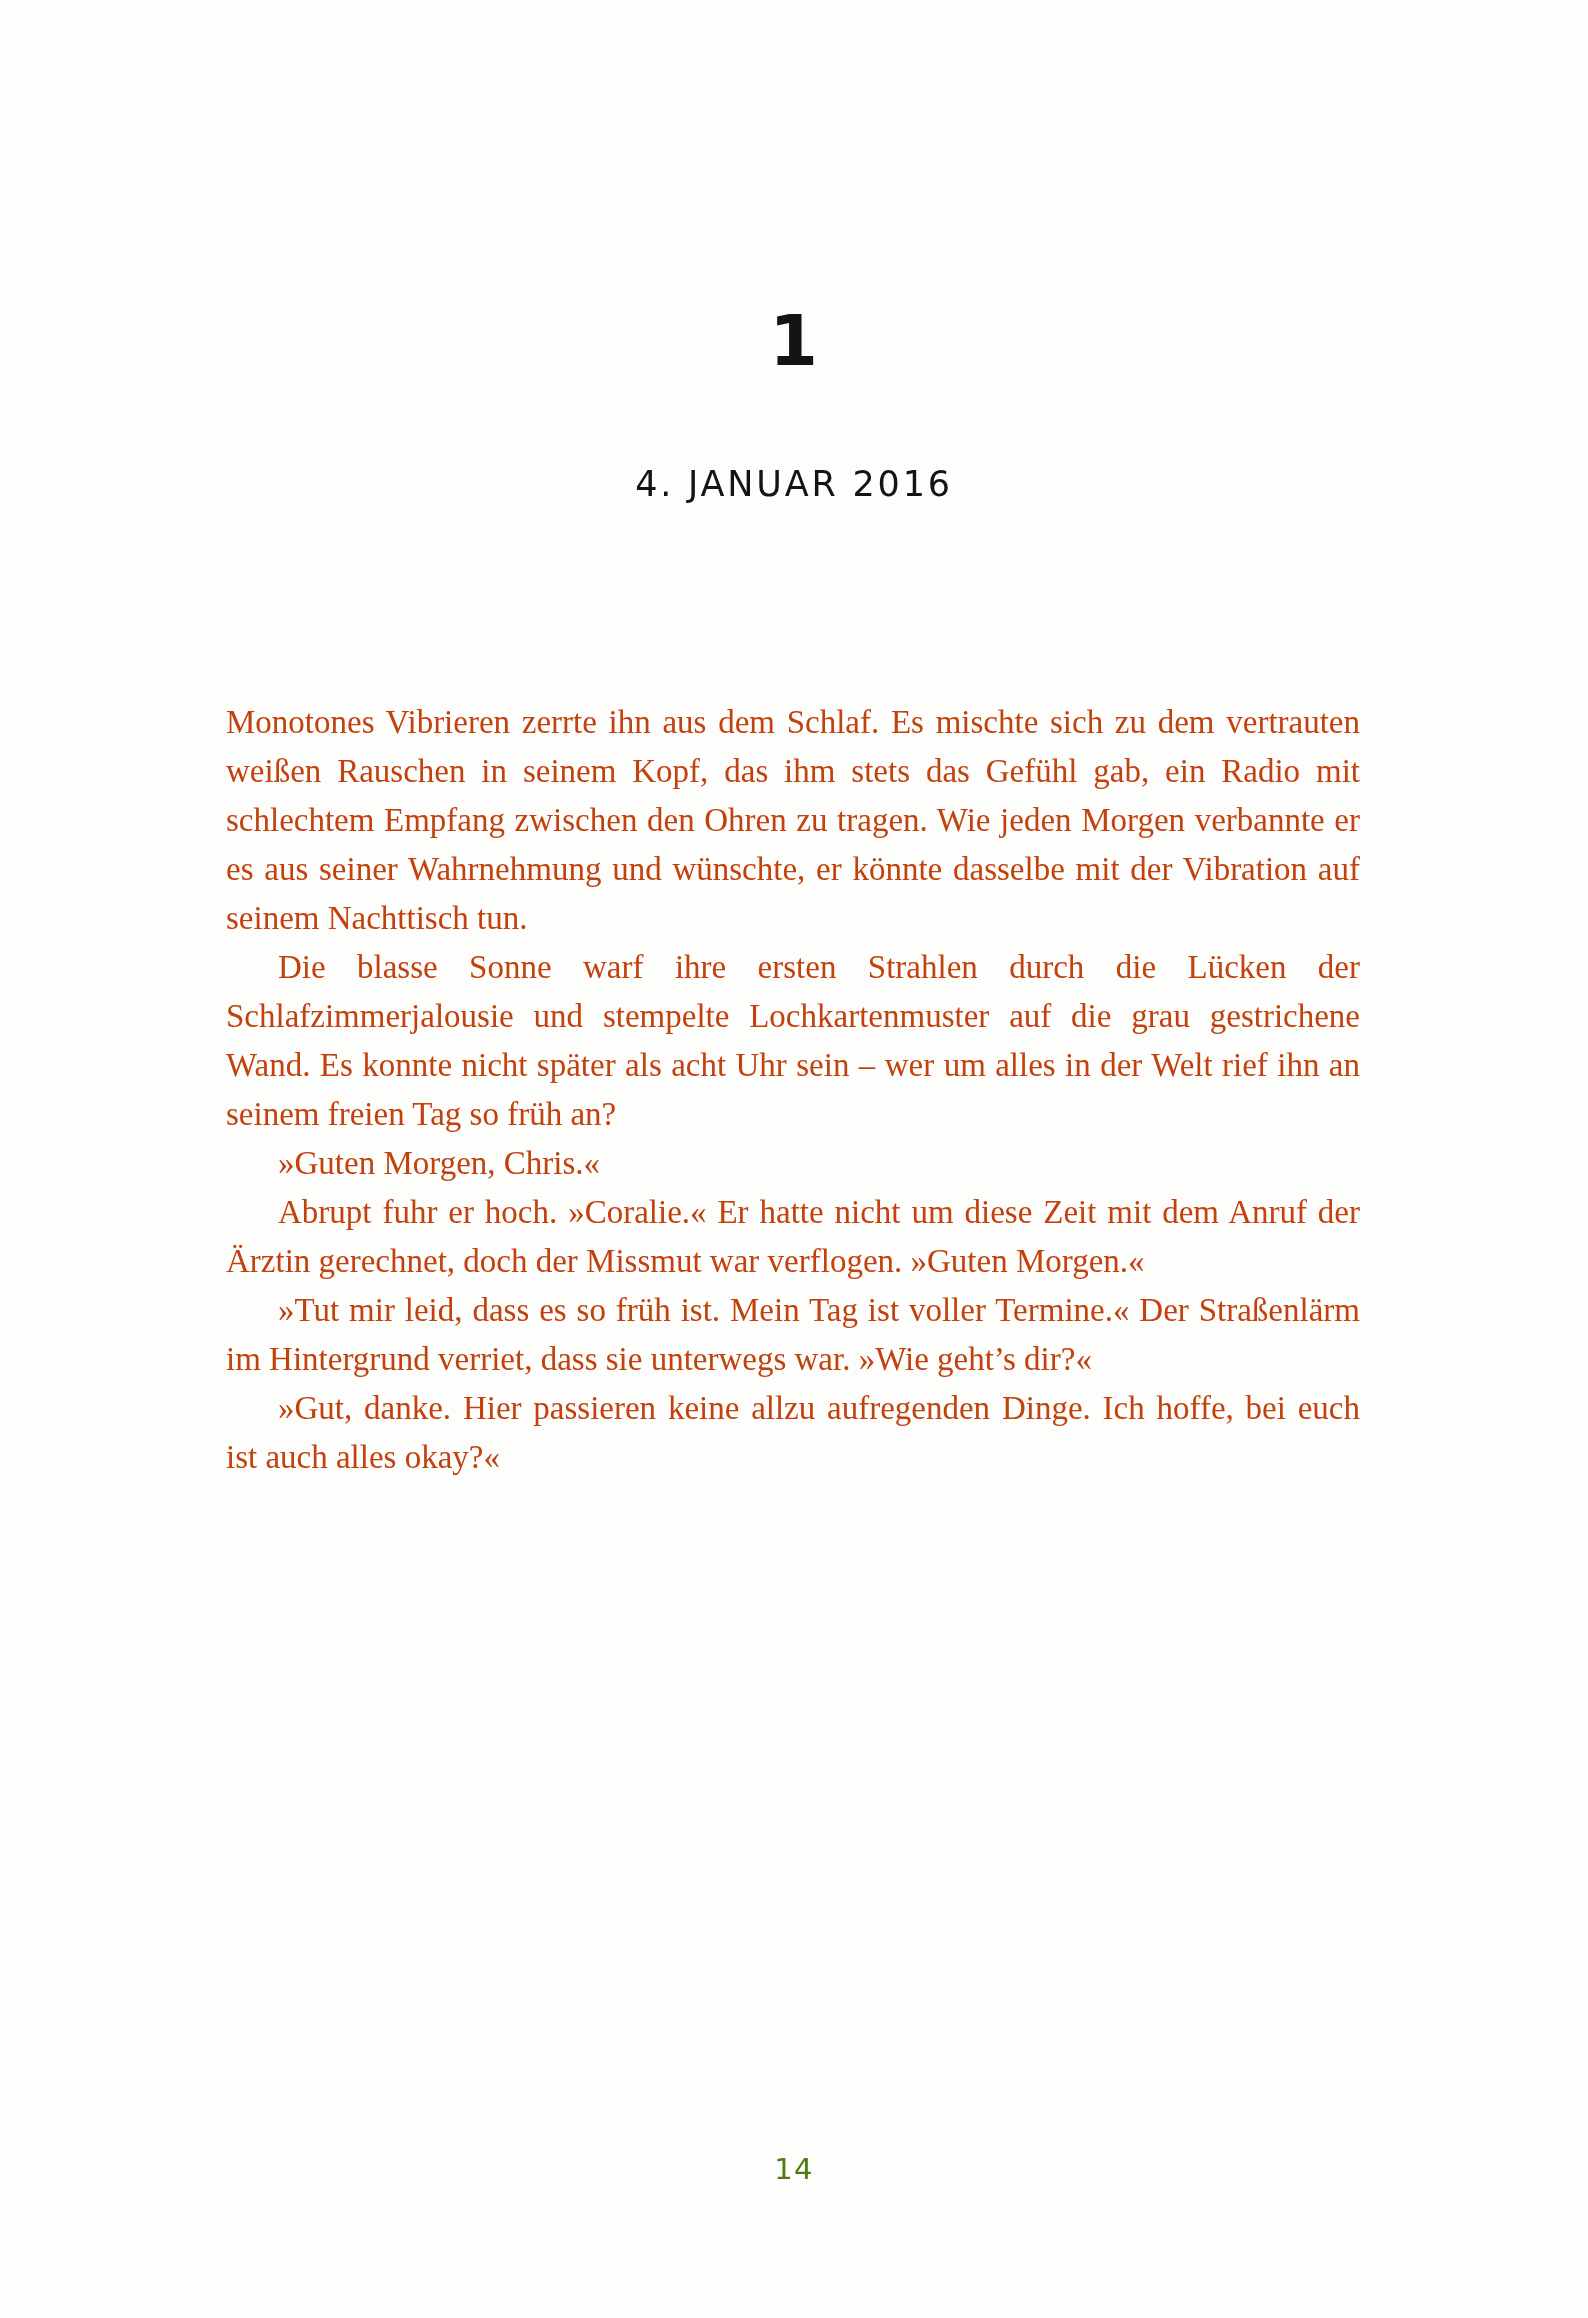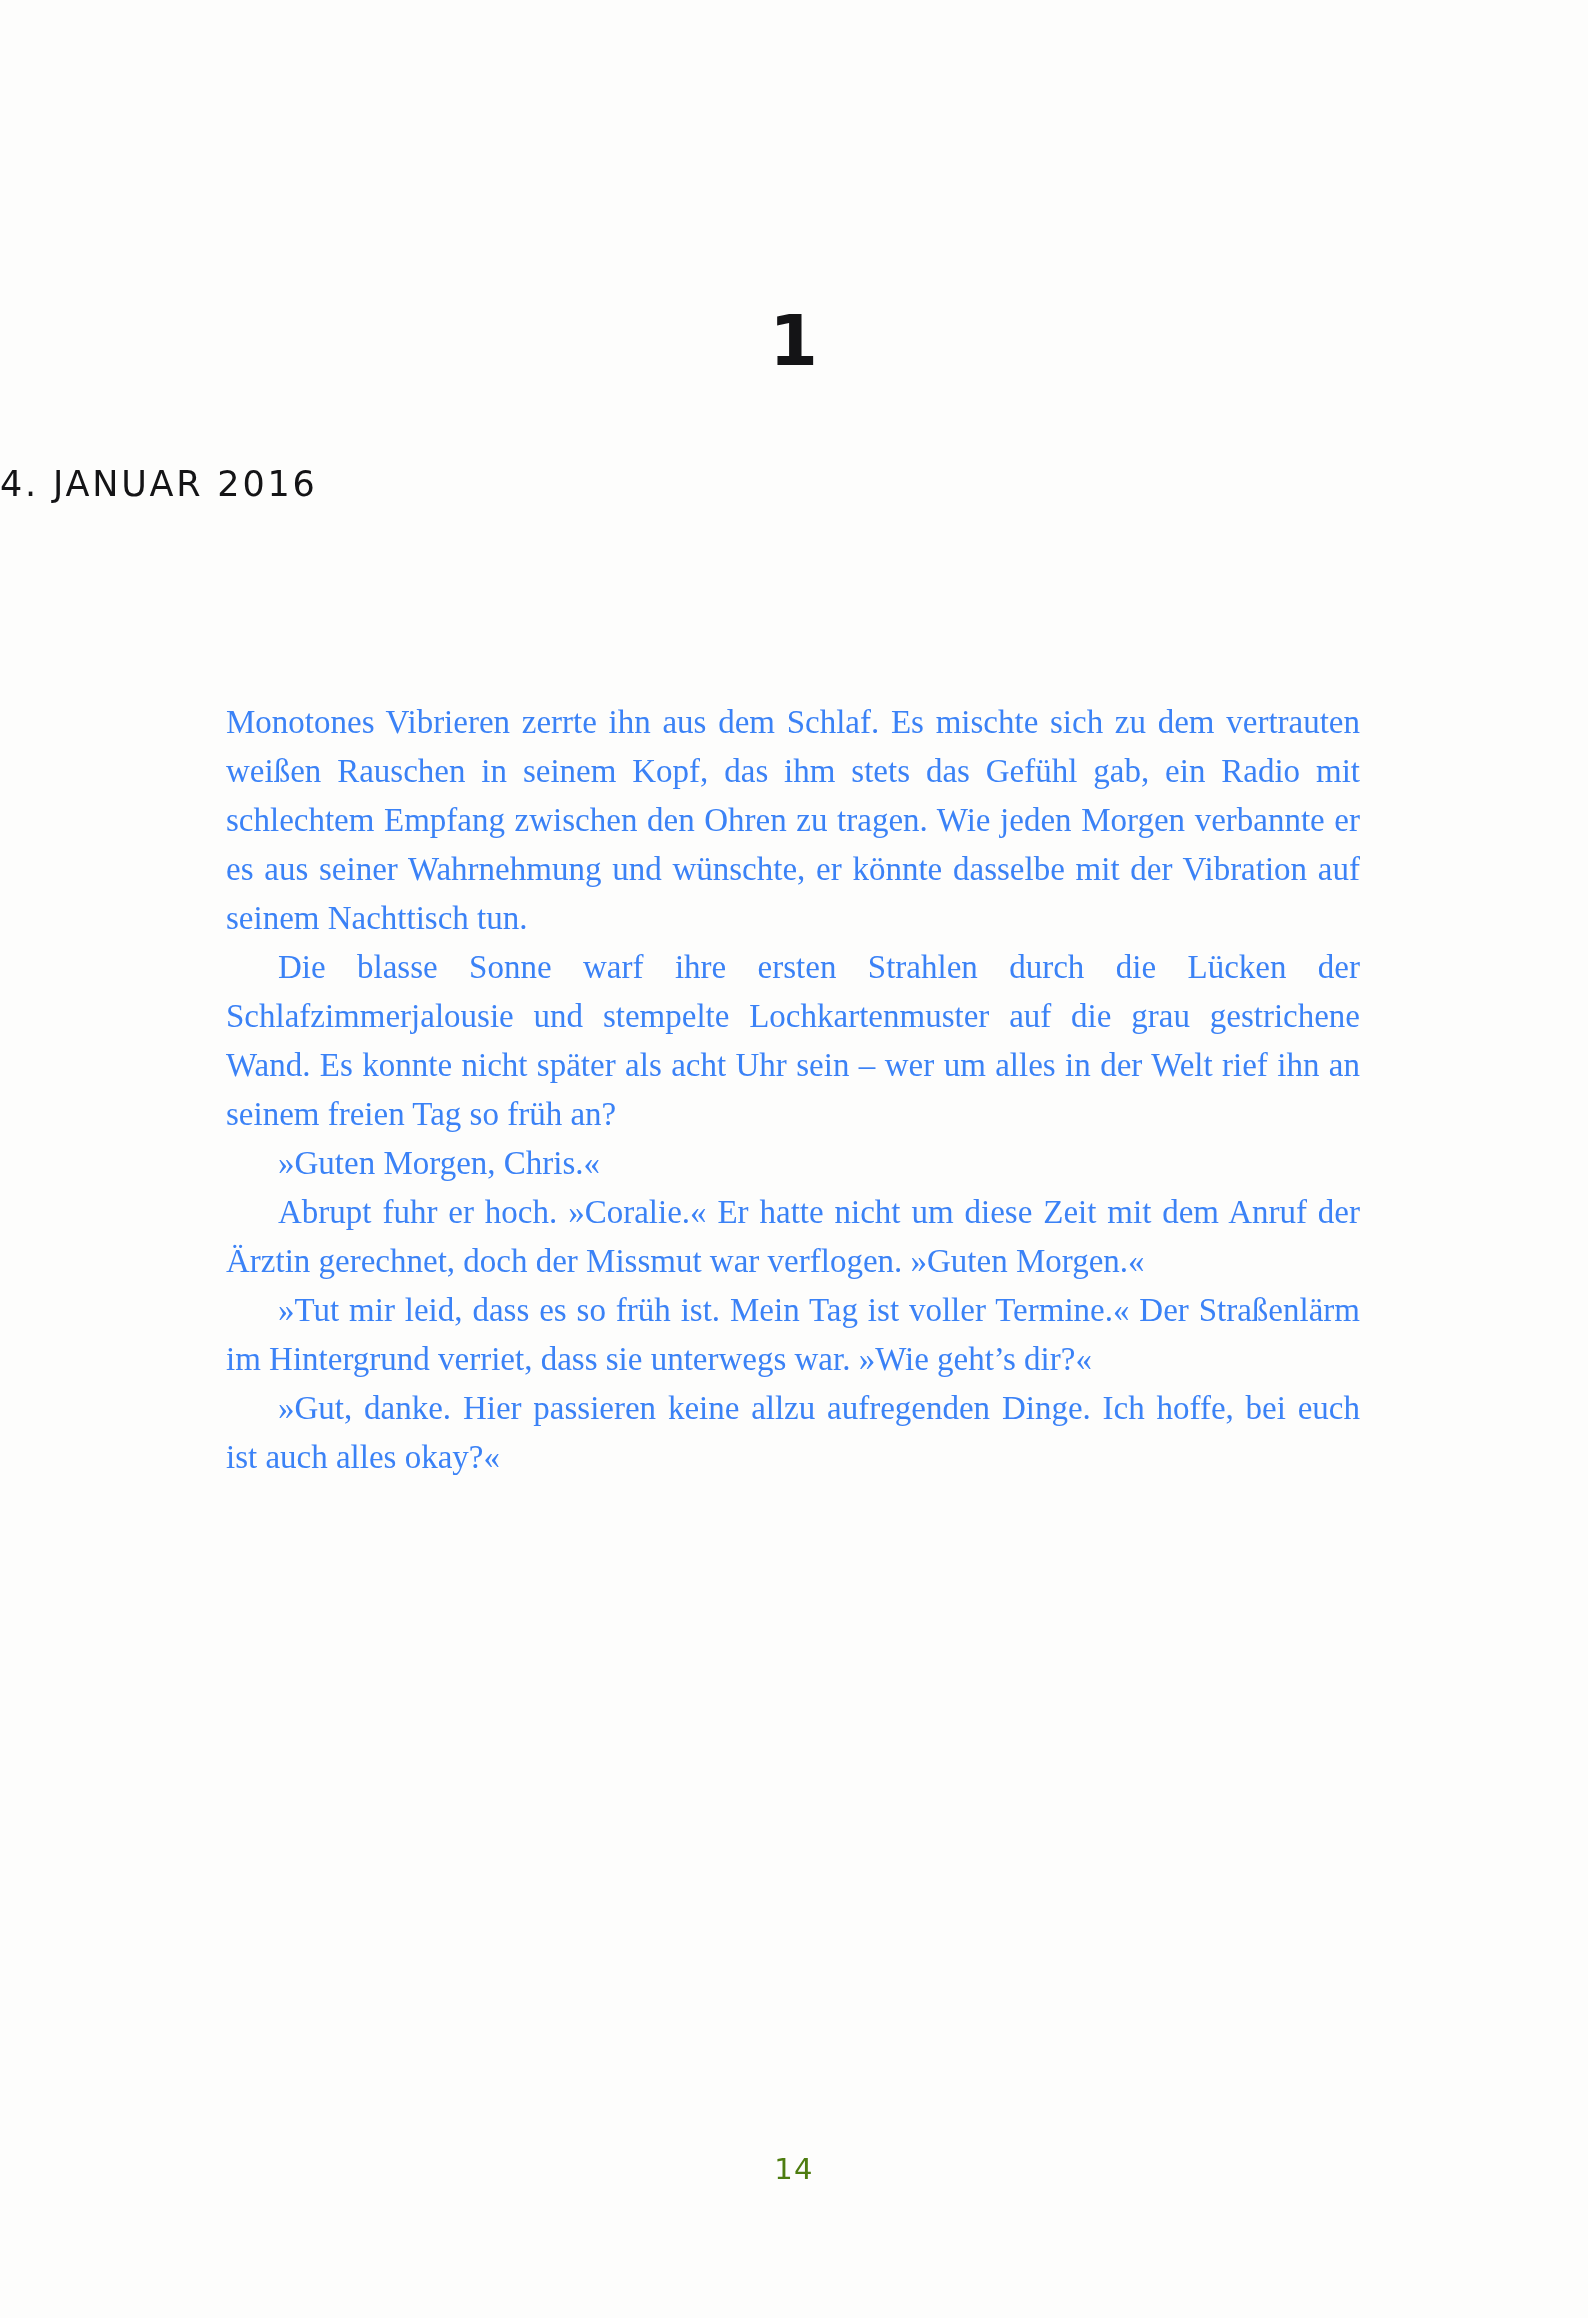--- a/index.html
+++ b/index.html
@@ -35,38 +35,39 @@
     line-height: 1;
     letter-spacing: 0.9px;
     color: #141416;
   }
 
   .chapter-date {
     position: absolute;
     top: 464px;
     left: 0;
     right: 0;
+    text-align: center;
     font-family: "DejaVu Sans", sans-serif;
     font-weight: 400;
     font-size: 35px;
     letter-spacing: 2.8px;
     color: #141416;
   }
 
   
   .body-text {
     position: absolute;
     top: 698px;
     left: 226px;
     width: 1134px;
     font-family: "Liberation Serif", serif;
     font-size: 33px;
     line-height: 49px;
     text-align: justify;
-    color: #3b82f6;
+    color: #c2410c;
     hyphens: manual;
   }
 
   .body-text p {
     margin: 0;
     text-indent: 0;
   }
   .body-text p + p {
     text-indent: 52px;
   }

